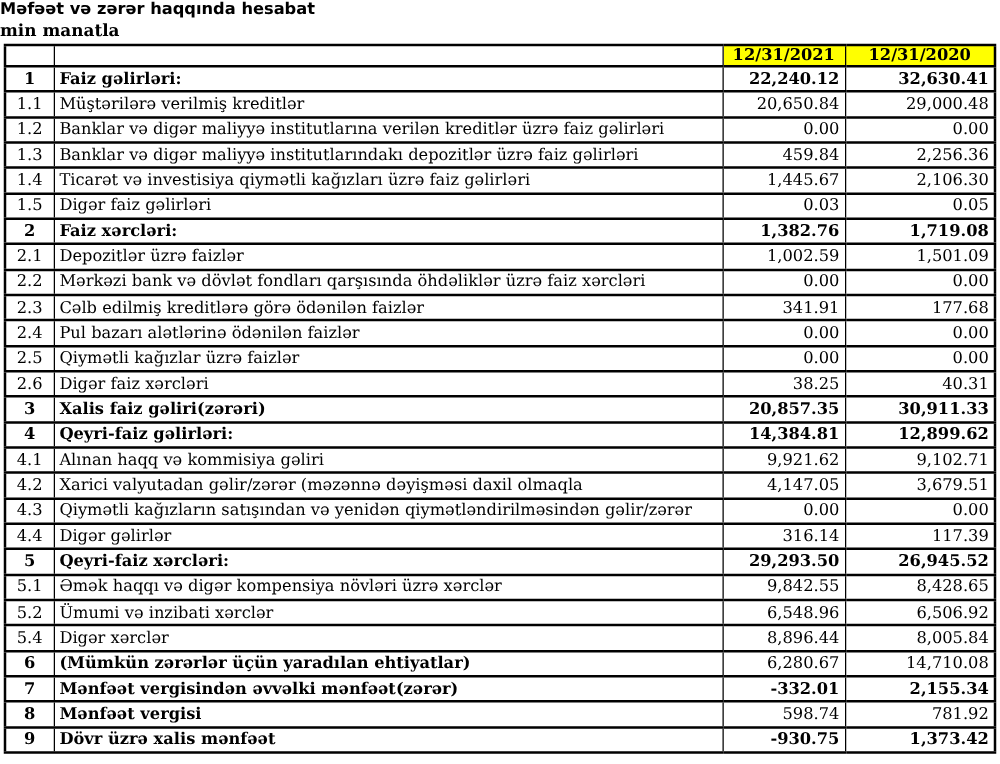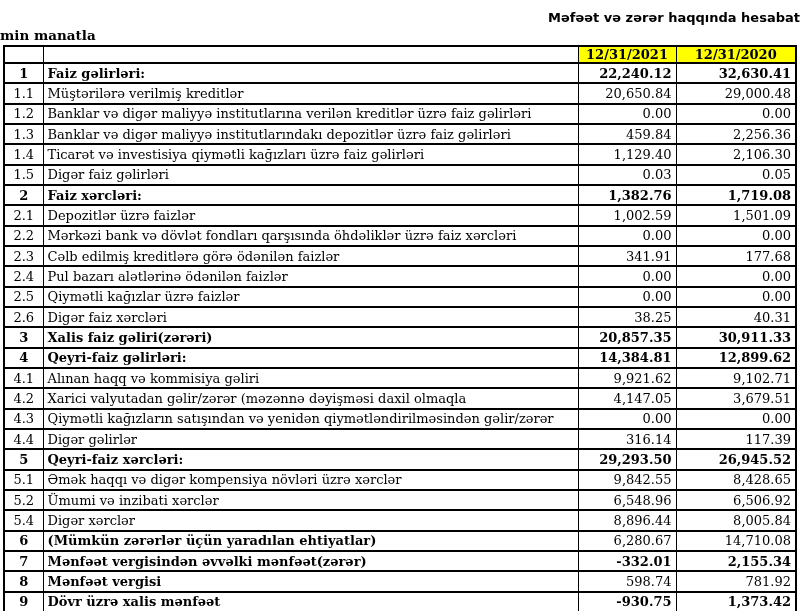--- a/index.html
+++ b/index.html
@@ -10,22 +10,22 @@
     height: 611px;
     overflow: hidden;
     color: #000000;
   }
   .page {
     width: 800px;
     height: 611px;
     position: relative;
   }
   .title {
-    padding-top: 10px;
-    text-align: right;
+    padding-top: 0;
+    text-align: left;
     font-family: "DejaVu Sans", sans-serif;
     font-weight: bold;
     font-size: 13px;
     line-height: 15px;
   }
   .unit {
     text-align: left;
     padding: 3px 13px 2px 0;
     font-family: "DejaVu Serif", serif;
     font-weight: bold;
@@ -106,21 +106,21 @@
         </tr>
         <tr>
           <td class="c-no">1.3</td>
           <td class="c-label">Banklar və digər maliyyə institutlarındakı depozitlər üzrə faiz gəlirləri</td>
           <td class="c-val">459.84</td>
           <td class="c-val">2,256.36</td>
         </tr>
         <tr>
           <td class="c-no">1.4</td>
           <td class="c-label">Ticarət və investisiya qiymətli kağızları üzrə faiz gəlirləri</td>
-          <td class="c-val">1,129.40</td>
+          <td class="c-val">1,445.67</td>
           <td class="c-val">2,106.30</td>
         </tr>
         <tr>
           <td class="c-no">1.5</td>
           <td class="c-label">Digər faiz gəlirləri</td>
           <td class="c-val">0.03</td>
           <td class="c-val">0.05</td>
         </tr>
         <tr>
           <td class="c-no b">2</td>

